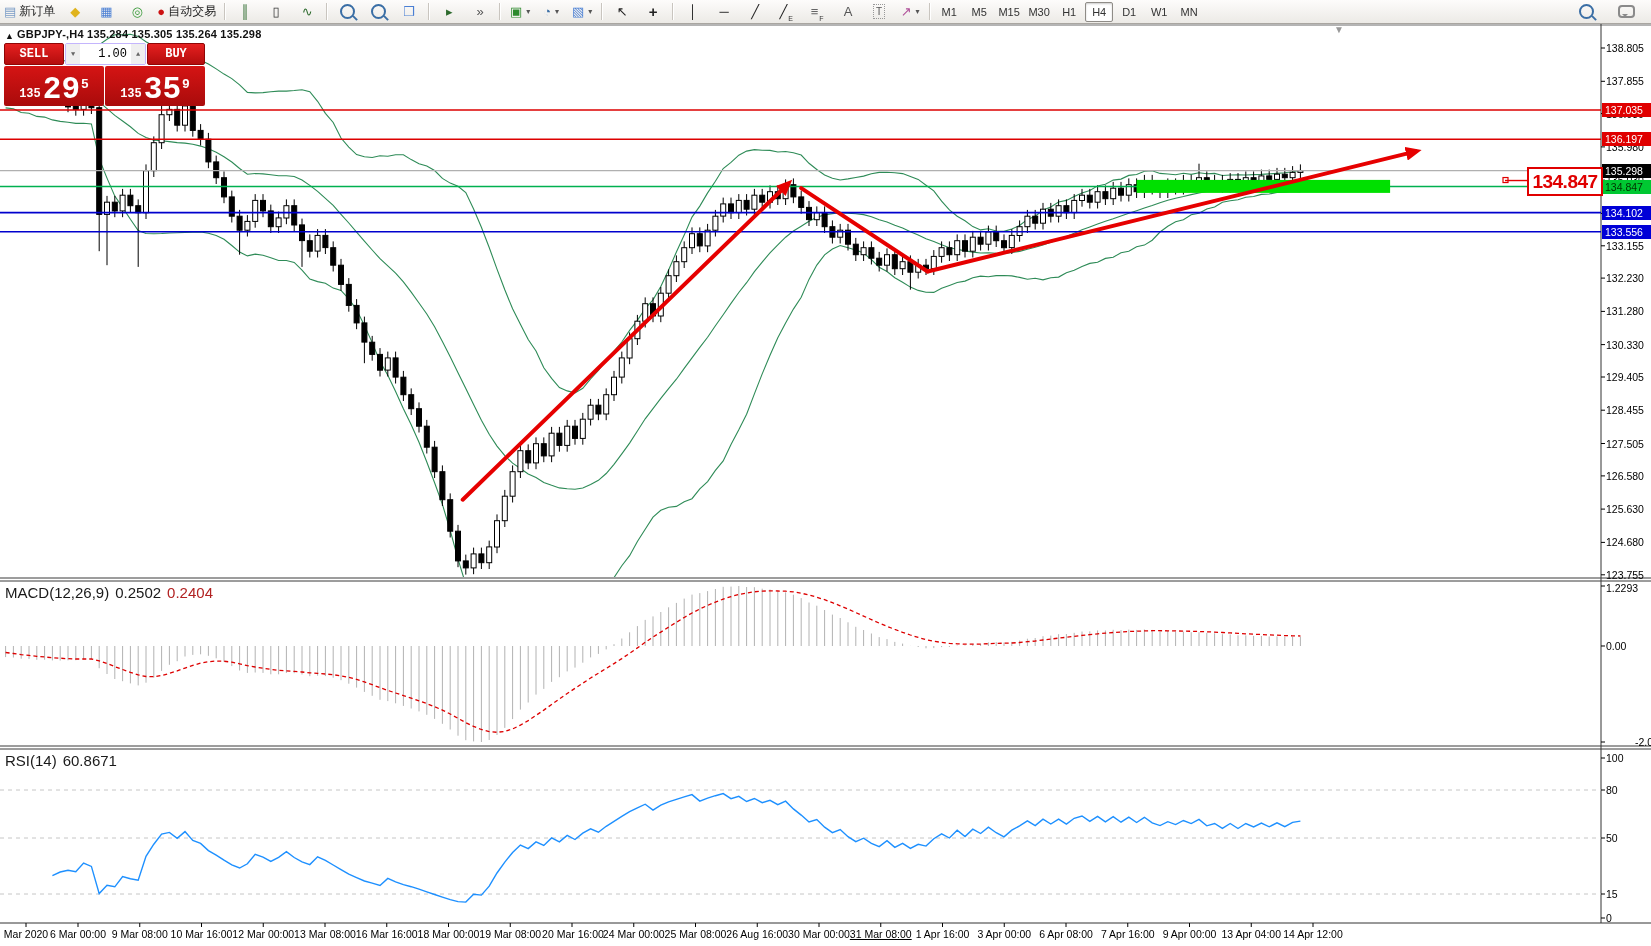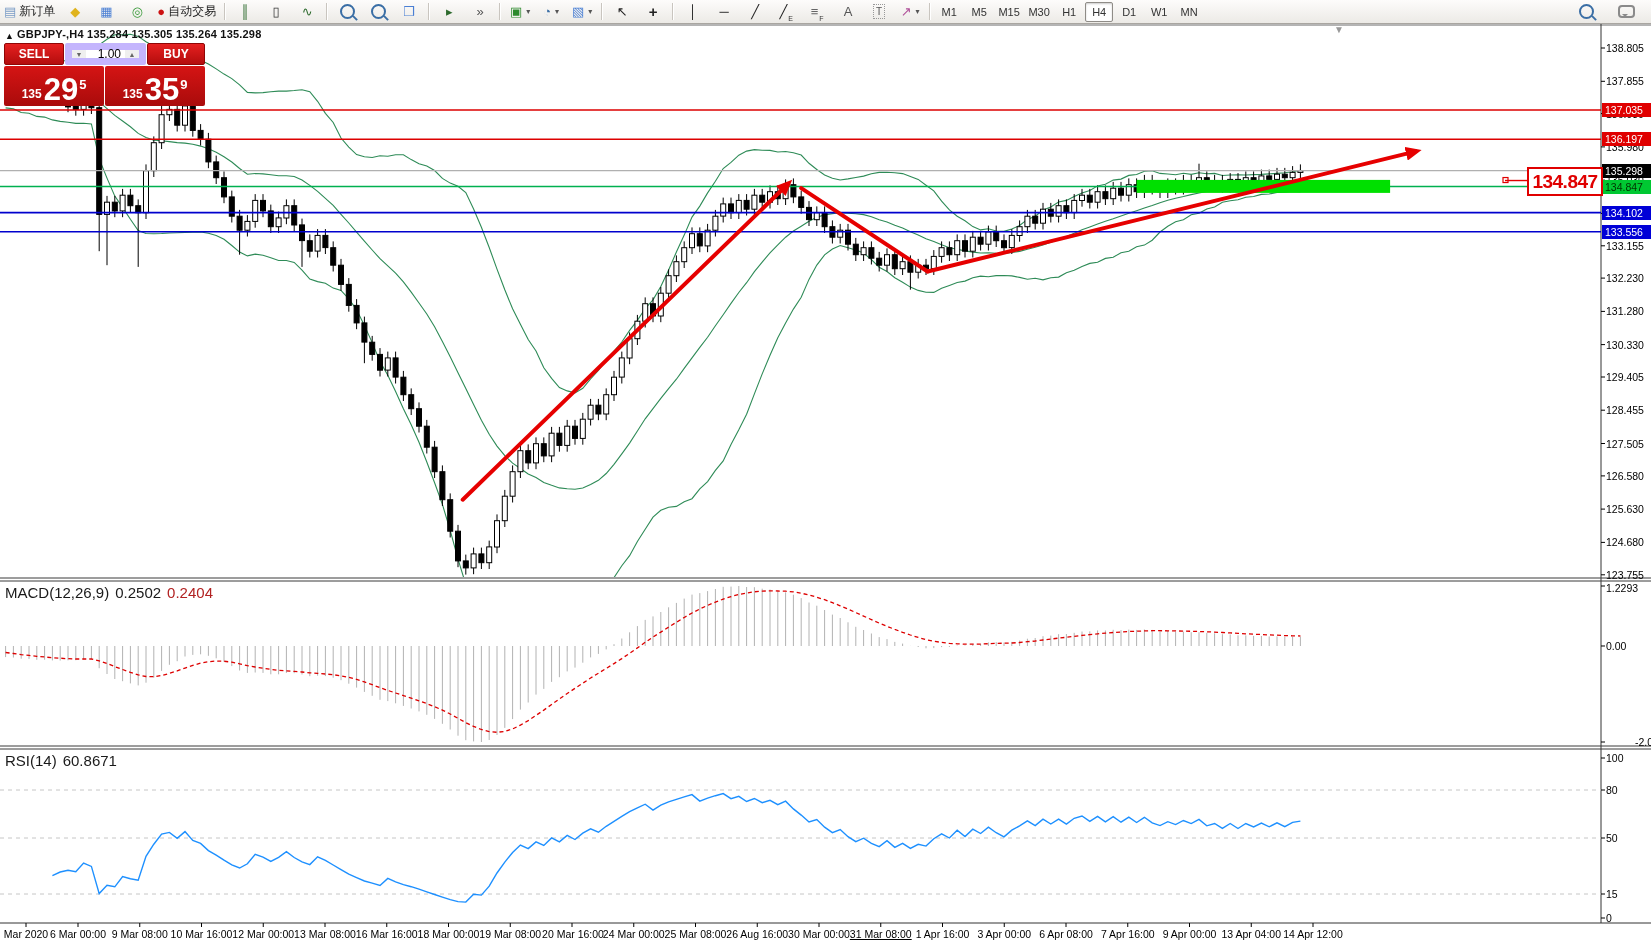--- a/index.html
+++ b/index.html
@@ -20,26 +20,26 @@
   .tf.active{background:#fff;border-color:#8f8c87;box-shadow:inset 0 1px 2px #ccc;}
   .sub{font-size:7px;align-self:flex-end;margin-left:-2px;color:#333;}
   .magicon{width:11px;height:11px;border:2px solid #3a6ea5;border-radius:50%;position:relative;}
   .magicon:after{content:"";position:absolute;width:6px;height:2px;background:#3a6ea5;
     transform:rotate(45deg);right:-5px;bottom:-2px;}
   .chaticon{width:13px;height:9px;border:2px solid #8a8a8a;border-radius:4px;position:relative;}
   .chaticon:after{content:"";position:absolute;left:2px;bottom:-4px;border:3px solid transparent;border-top-color:#8a8a8a;}
   
   #symclick{position:absolute;left:5px;top:31px;font-size:9px;color:#111;z-index:22;}
   #symhdr{position:absolute;left:17px;top:28px;font-size:11px;font-weight:bold;color:#111;z-index:22;letter-spacing:.2px;}
-  #panel{position:absolute;left:4px;top:43px;width:201px;z-index:25;font-family:Liberation Sans, sans-serif;}
+  #panel{position:absolute;left:4px;top:43px;width:201px;z-index:25;font-family:Liberation Mono, monospace;}
   #panel .row1{display:flex;height:22px;gap:1px;}
   .redbtn{background:linear-gradient(#e62020,#b40d0d);color:#fff;font-weight:bold;font-size:12px;
     display:flex;align-items:center;justify-content:center;border:1px solid #8f0606;border-radius:2px;}
   #sellbtn{width:58px;} #buybtn{width:56px;}
-  #volbox{flex:1;display:flex;background:#fff;border:7px solid #c4b5fd;border-radius:2px;}
+  #volbox{flex:1;display:flex;background:#fff;border:1px solid #c4b5fd;border-radius:2px;}
   #volbox .spin{width:14px;display:flex;align-items:center;justify-content:center;font-size:7px;color:#666;background:#efefef;}
   #volval{flex:1;display:flex;align-items:center;justify-content:flex-end;padding-right:4px;font-size:12px;color:#000;}
   #panel .row2{display:flex;height:40px;gap:1px;margin-top:1px;}
   .pxblock{width:100px;background:linear-gradient(#d51414,#a90b0b);color:#fff;display:flex;align-items:flex-end;
     justify-content:center;padding-bottom:2px;box-sizing:border-box;border-radius:2px;}
   .pxsmall{font-size:12px;font-weight:bold;margin:0 2px 3px 0;}
   .pxbig{font-size:31px;font-weight:bold;line-height:28px;}
   .pxsup{font-size:13px;font-weight:bold;margin:0 0 12px 1px;}
   .axlabel{position:absolute;left:1606px;font-size:10.5px;color:#000;transform:translateY(-50%);z-index:5;white-space:nowrap;}
   .axtag{position:absolute;left:1602px;width:47px;height:14px;line-height:14px;font-size:10.5px;

